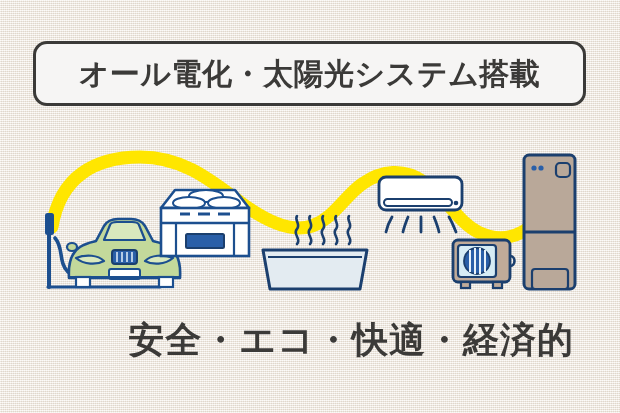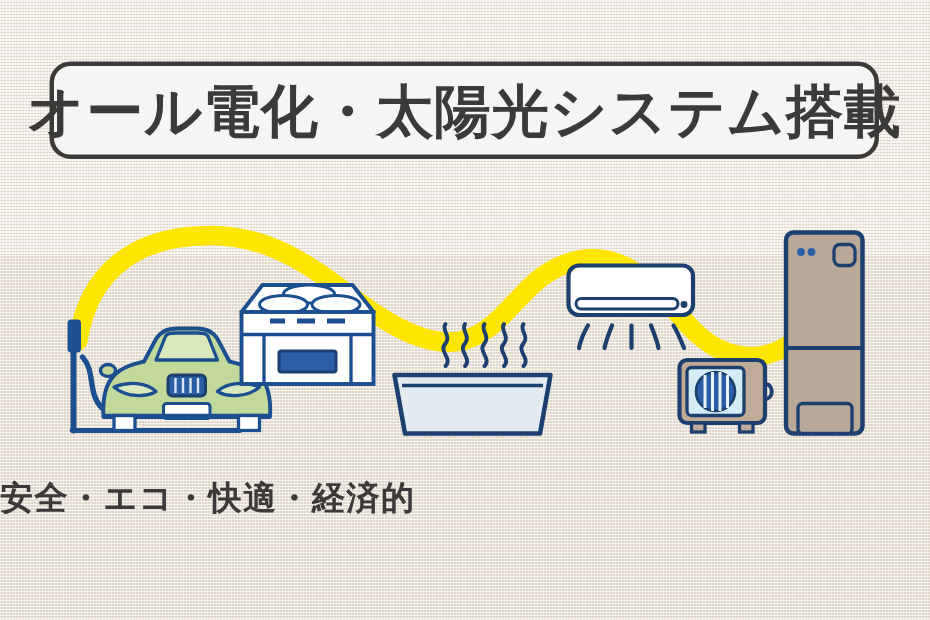--- a/index.html
+++ b/index.html
@@ -38,35 +38,35 @@
     box-sizing: border-box;
     background: #f6f5f4;
     border: 3px solid #3b3a38;
     border-radius: 14px;
     display: flex;
     align-items: center;
     justify-content: center;
   }
   .title-text {
     font-family: "DejaVu Sans", "Liberation Sans", sans-serif;
-    font-size: 38px;
+    font-size: 30px;
     font-weight: 700;
     color: #3b3a38;
     letter-spacing: 0.5px;
     line-height: 1;
     white-space: nowrap;
   }
   .tagline {
     position: absolute;
     left: 0;
     top: 322px;
     width: 574px;
-    text-align: left;
+    text-align: right;
     font-family: "DejaVu Sans", "Liberation Sans", sans-serif;
-    font-size: 22px;
+    font-size: 36px;
     font-weight: 700;
     color: #3b3a38;
     letter-spacing: 1px;
     line-height: 1;
     white-space: nowrap;
   }
 </style>
 </head>
 <body>
 

